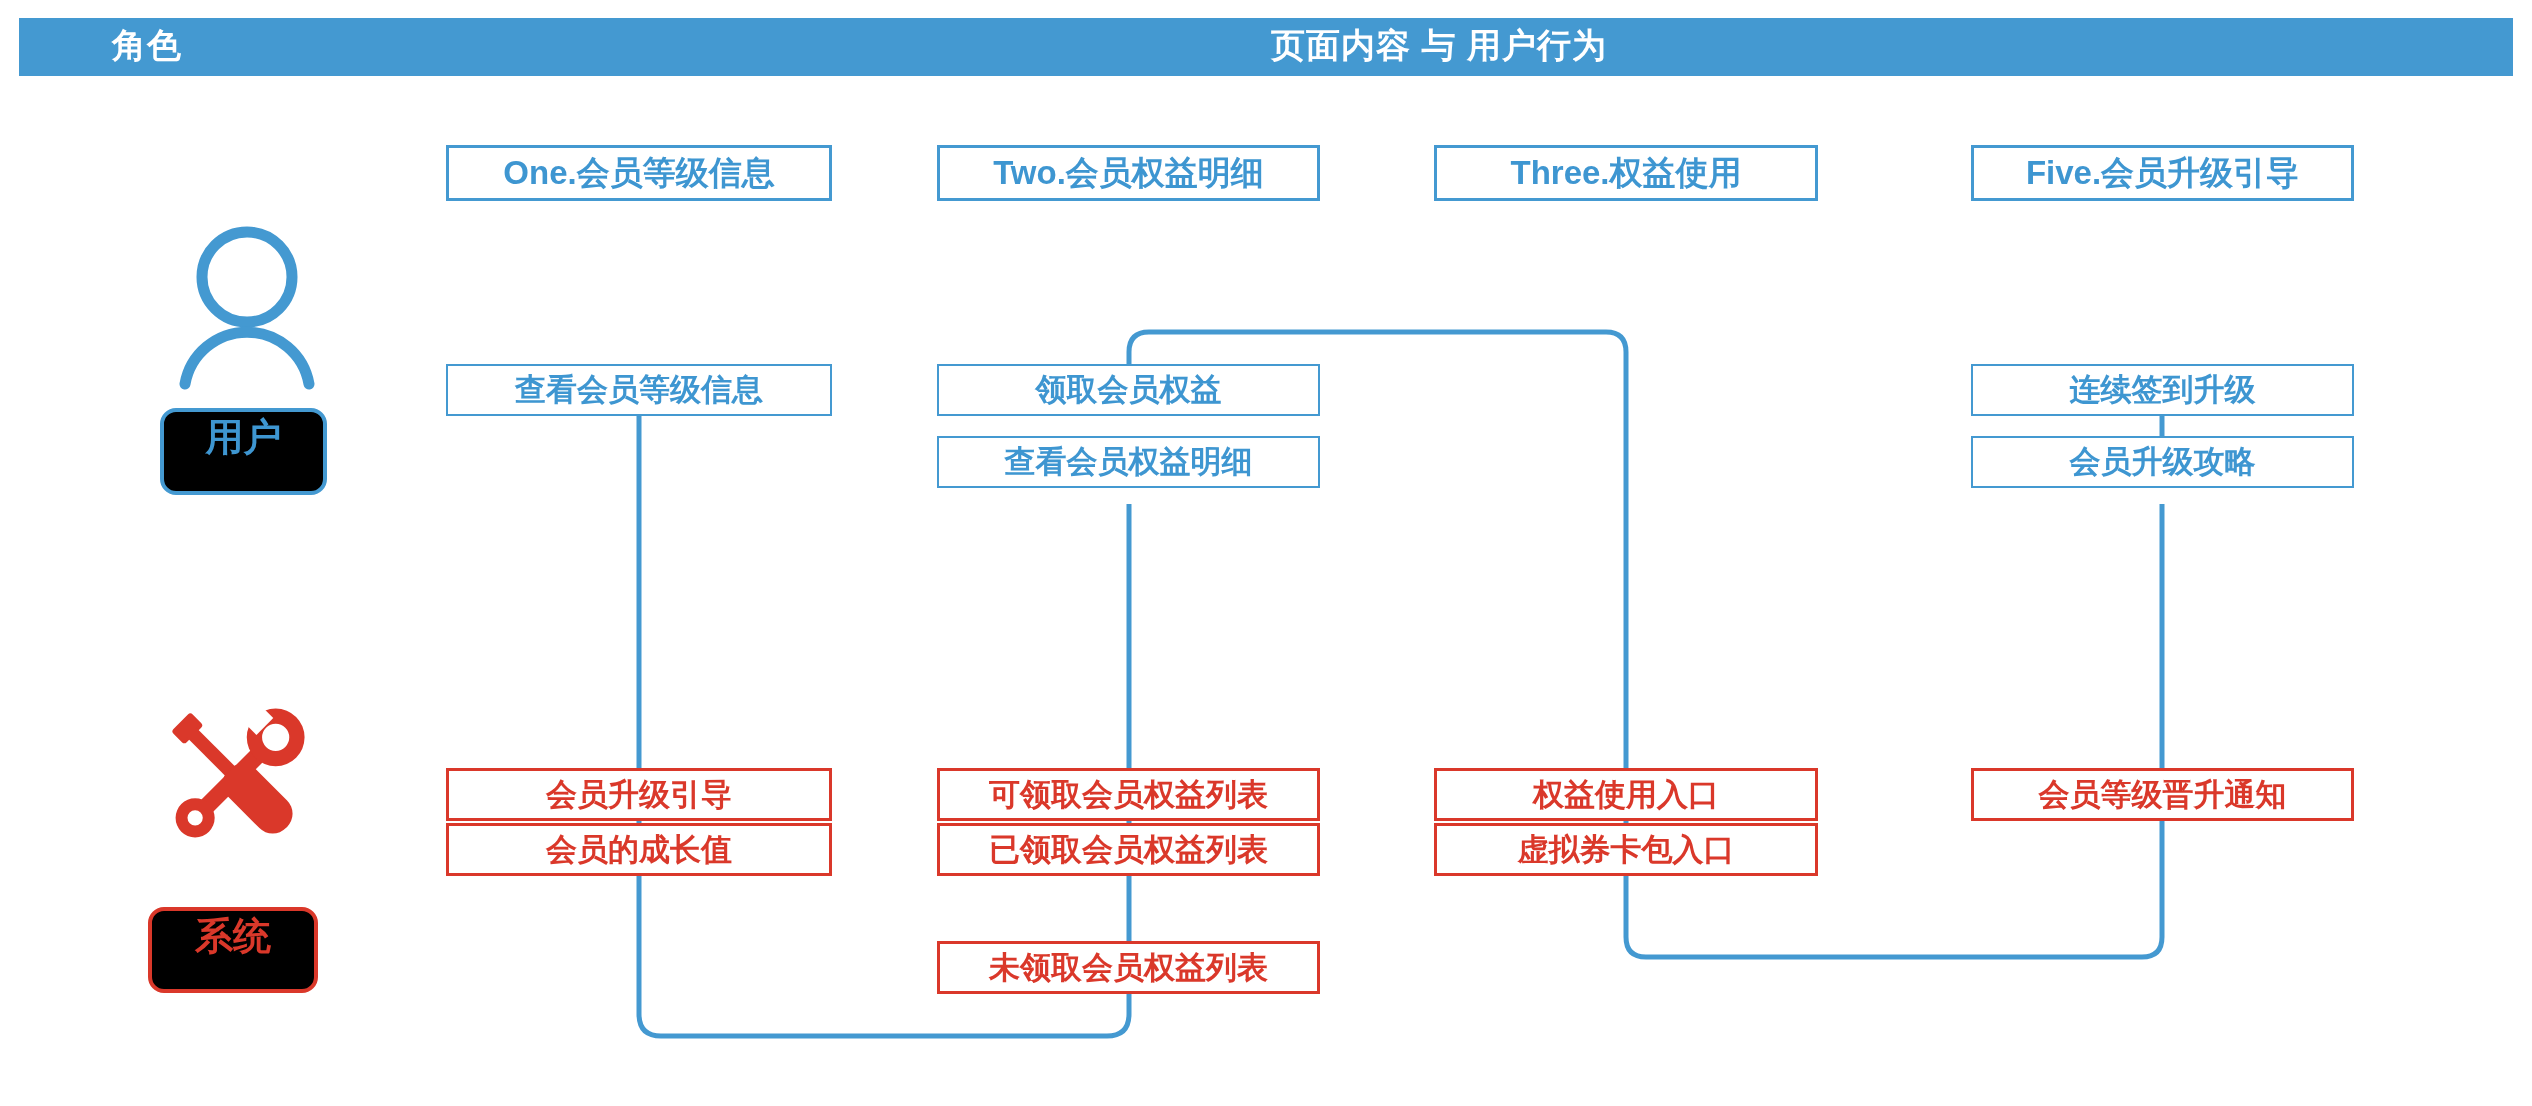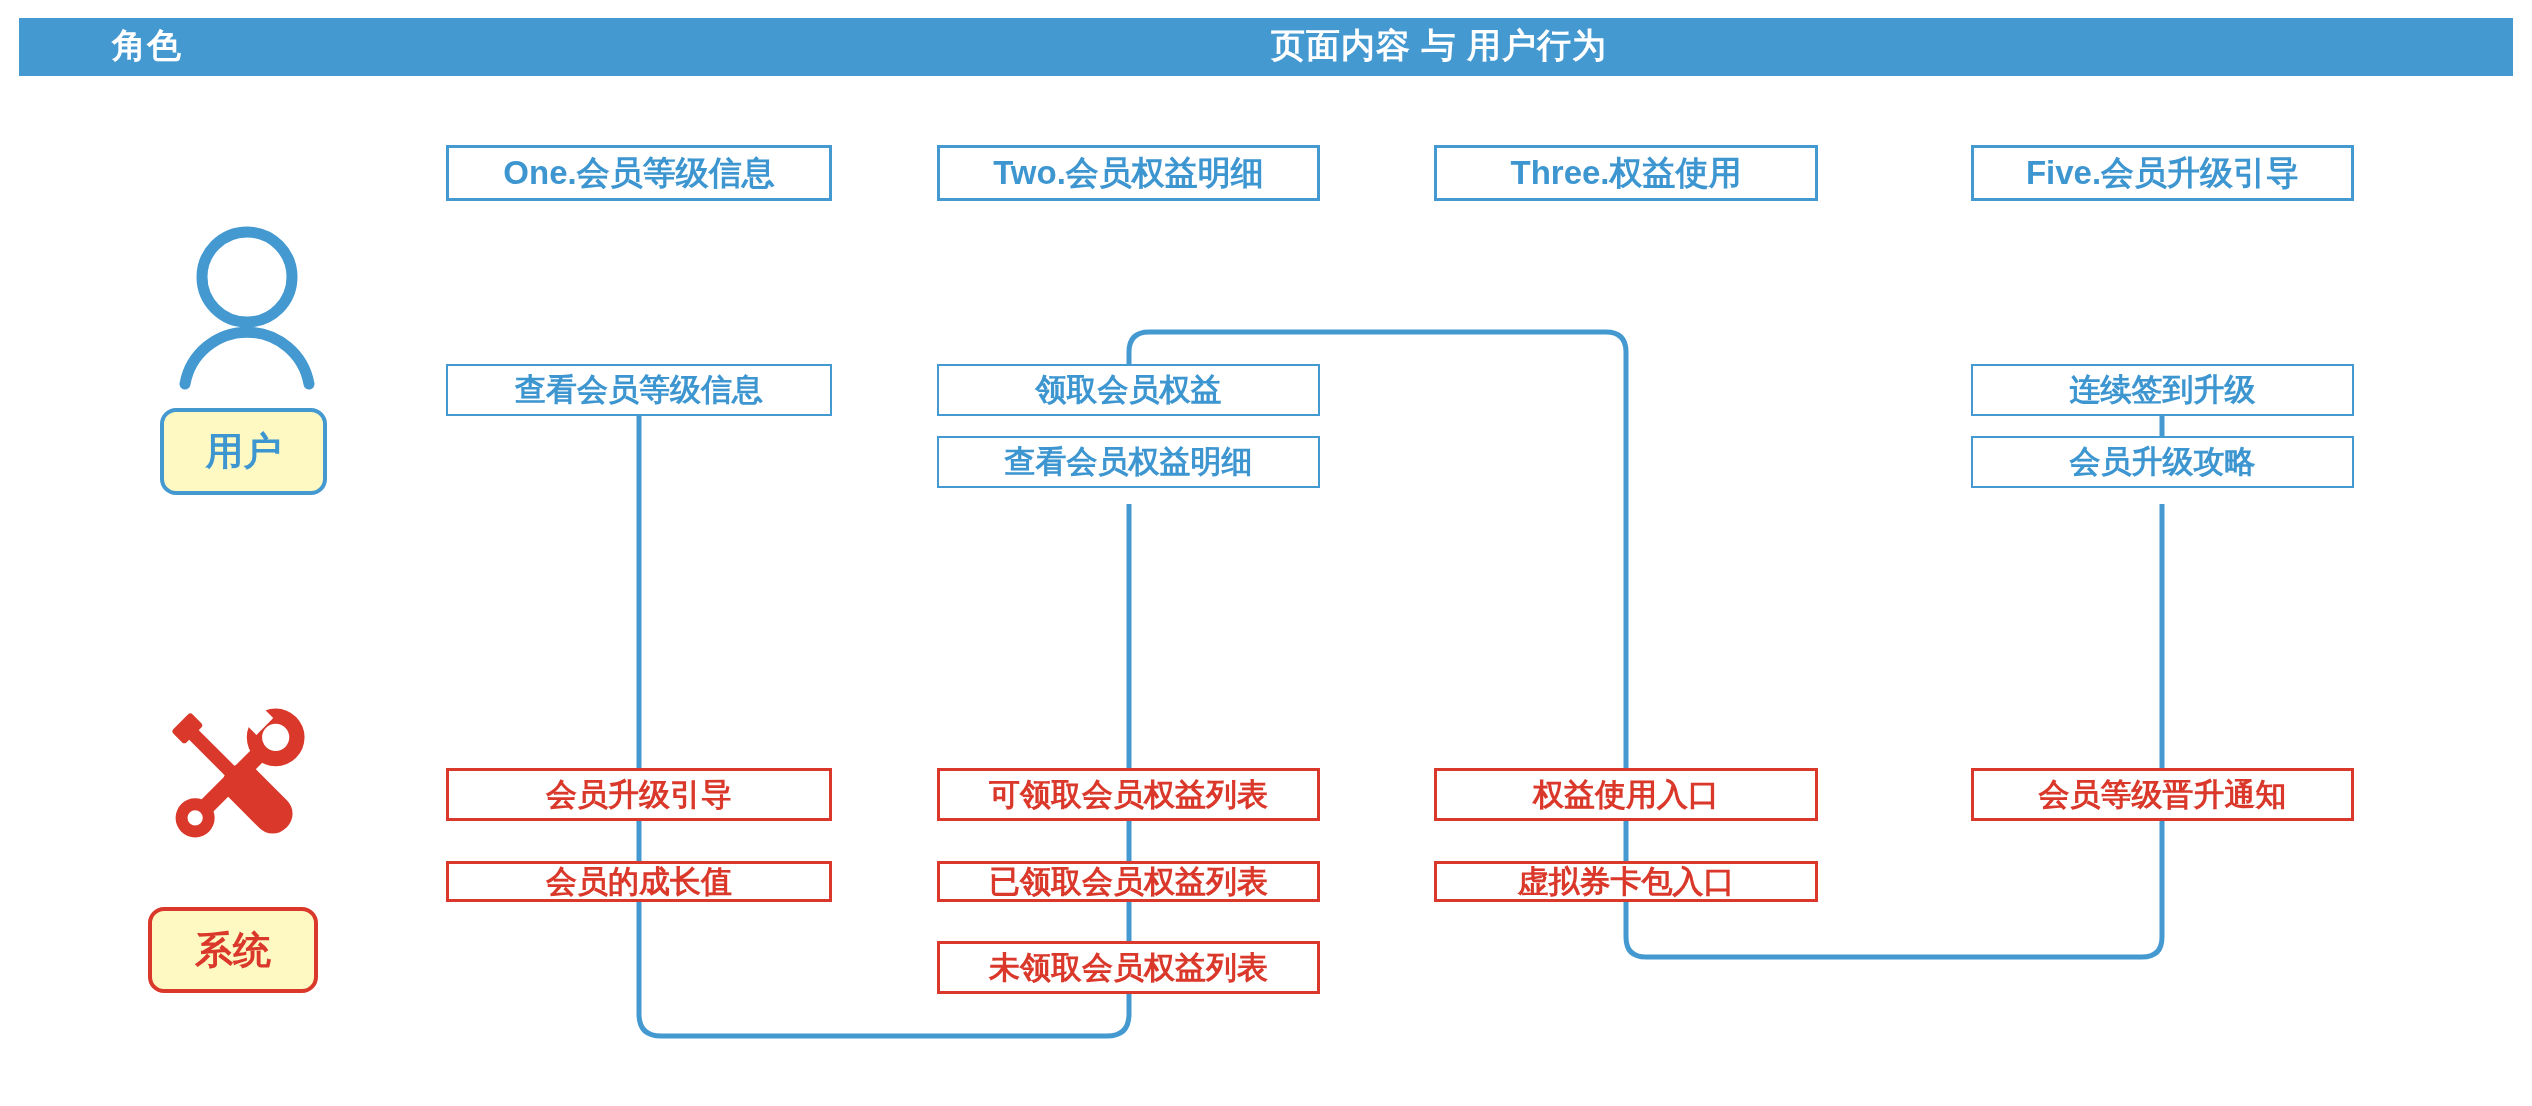--- a/index.html
+++ b/index.html
@@ -25,34 +25,34 @@
   .box{position:absolute; box-sizing:border-box; background:#fff; z-index:2;
     display:flex; align-items:center; justify-content:center; text-align:center;}
   .col1{left:446px; width:386px;}
   .col2{left:937px; width:383px;}
   .col3{left:1434px; width:384px;}
   .col4{left:1971px; width:383px;}
   .r-title{top:145px; height:56px;}
   .r-a1{top:364px; height:52px;}
   .r-a2{top:436px; height:52px;}
   .r-s1{top:768px; height:53px;}
-  .r-s2{top:861px; height:41px;}
+  .r-s2{top:823px; height:53px;}
   .r-s3{top:941px; height:53px;}
   .blue-box{border:3px solid var(--blue); color:var(--blue_text); font-size:33px; font-weight:600;}
   .action-box{border:2px solid var(--blue); color:var(--blue_text); font-size:31px; font-weight:600;}
   .red-box{border:3px solid var(--red); color:var(--red); font-size:31px; font-weight:700;}
   
   .actor-icon{position:absolute; z-index:2;}
   .person-icon{left:176px; top:224px; width:142px; height:168px;}
   .person-icon .stroke{fill:none; stroke:var(--blue); stroke-width:11px;}
   .tools-icon{left:150px; top:692px; width:172px; height:170px;}
   .tools-icon .red-fill{fill:var(--red);}
   .tools-icon .white-fill{fill:#ffffff;}
-  .actor-box{position:absolute; z-index:2; box-sizing:border-box; background:#fef9c3;
-    border-radius:16px; display:flex; align-items:center; justify-content:center;
+  .actor-box{position:absolute; z-index:2; box-sizing:border-box; background:#000000;
+    border-radius:16px; display:flex; justify-content:center;
     font-size:38px; font-weight:bold;}
   .actor-user{left:160px; top:408px; width:167px; height:87px;
     border:4px solid var(--blue); color:var(--blue_text);}
   .actor-system{left:148px; top:907px; width:170px; height:86px;
     border:4px solid var(--red); color:var(--red);}
 </style>
 </head>
 <body>
 
 <div class="canvas">

